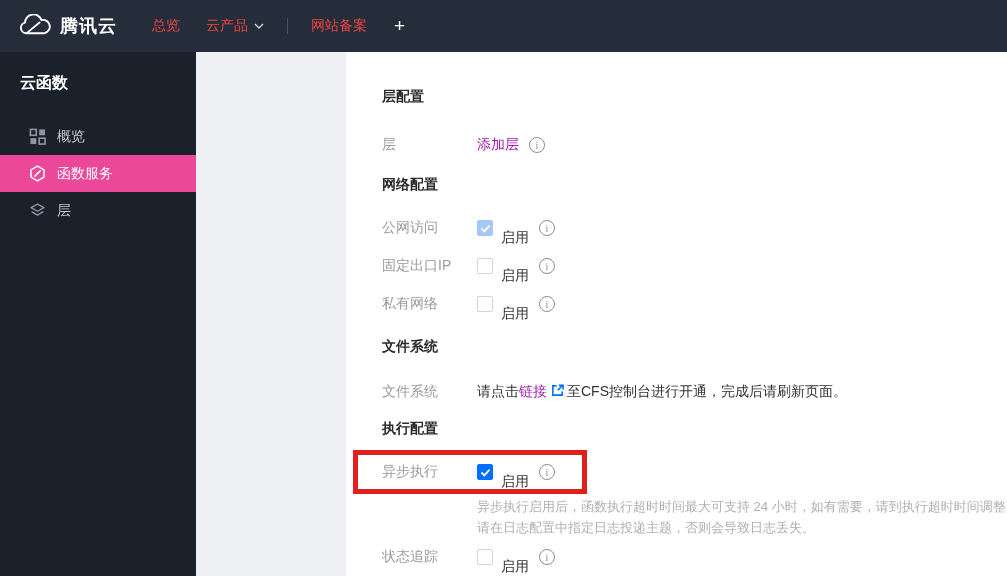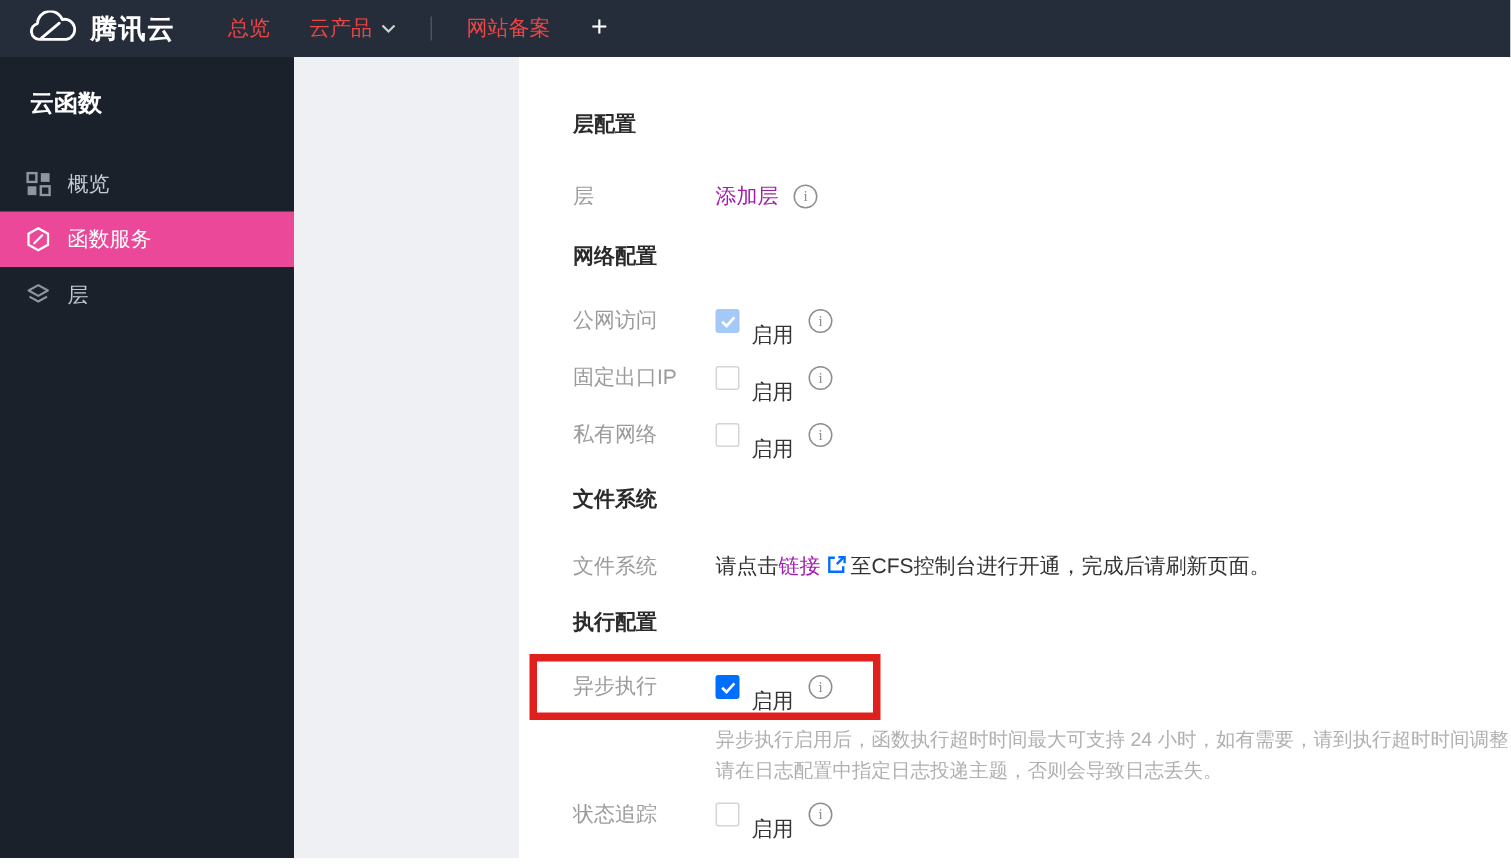--- a/index.html
+++ b/index.html
@@ -1,33 +1,33 @@
 <!DOCTYPE html>
 <html><head>
 <meta charset="utf-8">
 <style>
   * { margin:0; padding:0; box-sizing:border-box; }
   html,body { width:1007px; height:576px; overflow:hidden;
     font-family:"Liberation Sans","DejaVu Sans",sans-serif; background:#fff; }
 
   
-  .topbar { height:38px; background:#252d3a; display:flex; align-items:center; color:#fff; }
+  .topbar { height:52px; background:#252d3a; display:flex; align-items:center; color:#fff; }
   .logo { display:flex; align-items:center; gap:9px; padding-left:17px; cursor:pointer; }
   .brand { font-size:18px; font-weight:bold; letter-spacing:1px; }
   .topnav { display:flex; align-items:center; margin-left:22px; font-size:14px; }
   .topnav .titem { padding:0 13px; display:flex; align-items:center; gap:6px; cursor:pointer; color:#ef4444; }
   .tdivider { width:1px; height:16px; background:#4a5261; margin:0 10px; }
   .tplus { font-size:19px; font-weight:400; padding:0 14px; cursor:pointer; }
 
   
   .app { display:flex; height:534px; }
   .sidebar { width:196px; background:#1b212b; flex-shrink:0; }
   .sidebar-title { color:#fff; font-size:16px; font-weight:bold; padding:21px 0 0 20px; }
   .side-nav { margin-top:24px; }
-  .side-item { height:37px; display:flex; align-items:center; padding-left:17px; gap:11px;
+  .side-item { height:37px; display:flex; align-items:center; padding-left:29px; gap:11px;
     color:#c3c9d1; font-size:14px; cursor:pointer; }
   .side-item .sicon { width:17px; height:17px; color:#8d95a1; display:flex; align-items:center; }
   .side-item.active { background:#ec4899; color:#fff; }
   .side-item.active .sicon { color:#fff; }
 
   .substrip { width:150px; background:#eef0f4; flex-shrink:0; }
   .main { flex:1; background:#fff; padding:36px 0 0 36px; font-size:14px; position:relative; }
 
   
   .section-title { font-weight:bold; color:#2b2b2b; font-size:14px; line-height:16px; }

